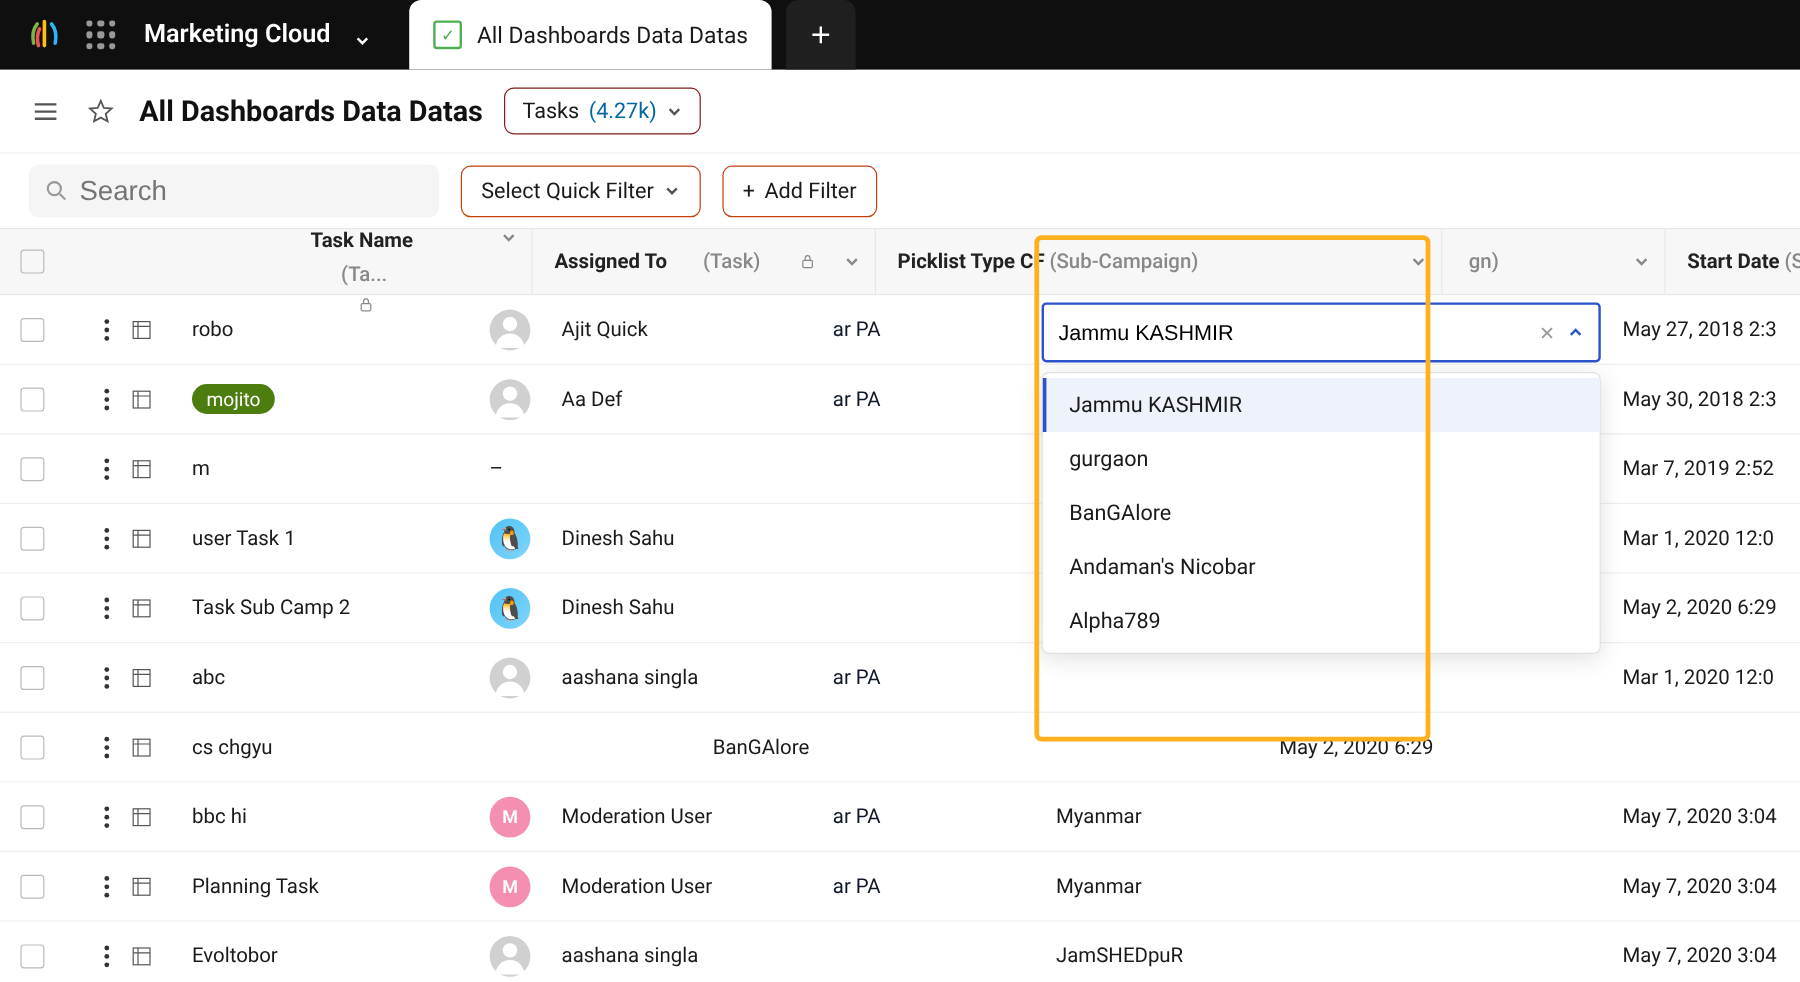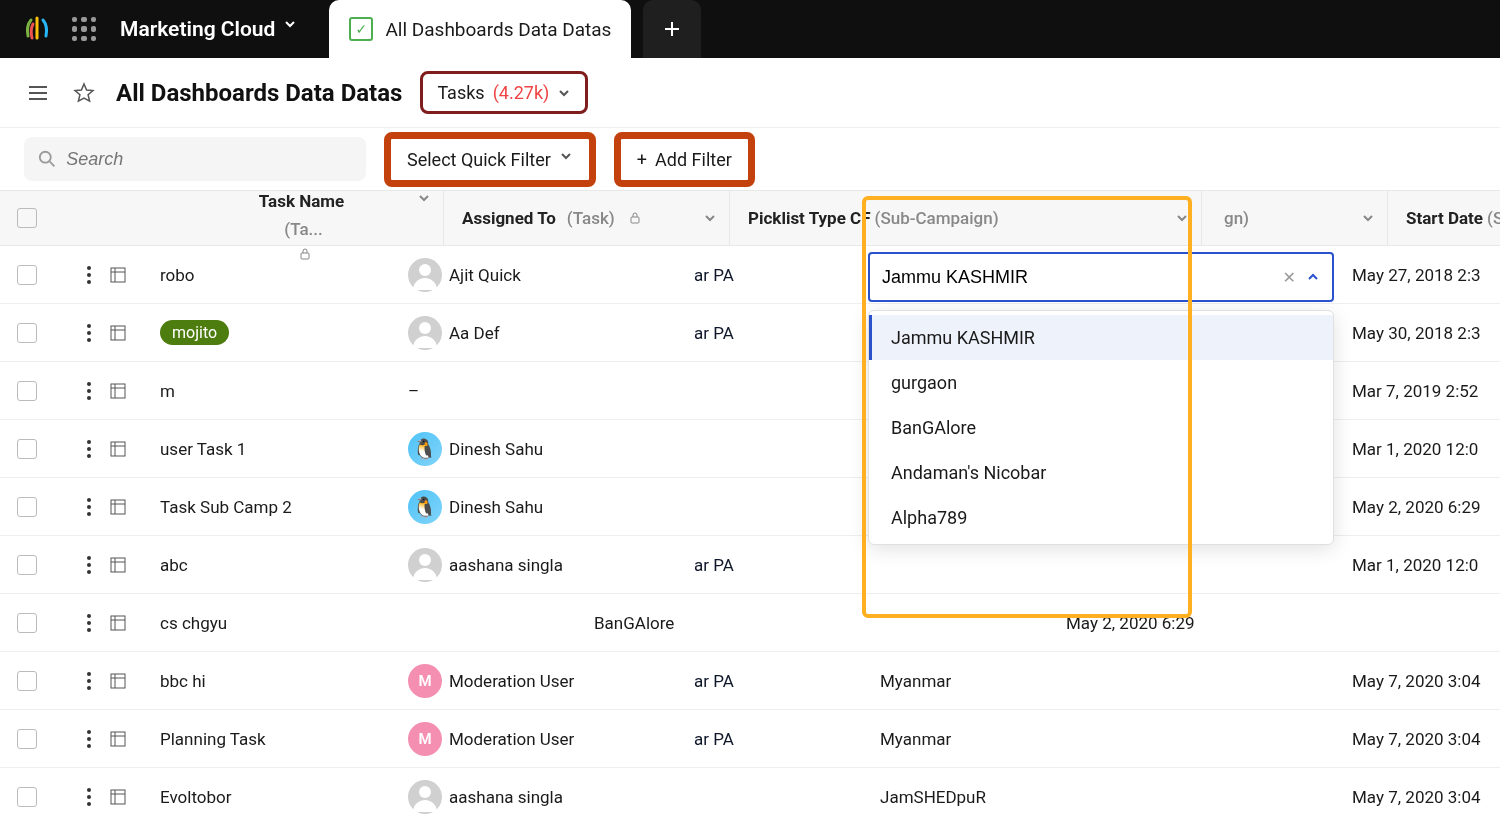--- a/index.html
+++ b/index.html
@@ -3,46 +3,46 @@
 <meta charset="utf-8">
 <style>
 * { margin: 0; padding: 0; box-sizing: border-box; }
 body { font-family: -apple-system, BlinkMacSystemFont, "Segoe UI", Roboto, sans-serif; font-size: 17px; color: #1a1a1a; background: #fff; overflow: hidden; width: 1500px; height: 818px; }
 
 
 .topbar { height: 58px; background: #0f0f0f; display: flex; align-items: center; padding: 0 0 0 20px; position: relative; }
 .logo { width: 34px; height: 34px; display: flex; align-items: center; justify-content: center; margin-right: 18px; }
 .apps-grid { width: 24px; height: 24px; display: grid; grid-template-columns: repeat(3,1fr); grid-template-rows: repeat(3,1fr); gap: 4px; margin-right: 24px; cursor: pointer; }
 .apps-grid span { background: #999; border-radius: 2px; }
-.product-switch { color: #fff; font-size: 21px; font-weight: 600; display: flex; align-items: flex-start; gap: 8px; cursor: pointer; padding: 0 16px 0 0; }
+.product-switch { color: #fff; font-size: 21px; font-weight: 600; display: flex; align-items: flex-end; gap: 20px; cursor: pointer; padding: 0 16px 0 0; }
 .tab-active { background: #fff; border-radius: 10px 10px 0 0; height: 58px; display: flex; align-items: center; padding: 0 20px; margin-left: 16px; gap: 12px; }
 .tab-icon { width: 24px; height: 24px; border: 2px solid #4caf50; border-radius: 3px; display: flex; align-items: center; justify-content: center; color: #4caf50; font-size: 14px; }
 .tab-label { font-size: 19px; color: #1a1a1a; }
 .tab-add { width: 58px; height: 58px; background: #1f1f1f; display: flex; align-items: center; justify-content: center; margin-left: 12px; border-radius: 10px 10px 0 0; cursor: pointer; }
 
 
 .header-row { height: 70px; display: flex; align-items: center; padding: 0 24px; gap: 18px; border-bottom: 1px solid #f0f0f0; }
 .icon-btn { width: 28px; height: 28px; display: flex; align-items: center; justify-content: center; color: #555; cursor: pointer; }
 .page-title { font-size: 24px; font-weight: 700; color: #111; }
-.count-pill { border: 3px solid #7f1d1d; border-radius: 8px; padding: 8px 14px; font-size: 18px; display: flex; align-items: center; gap: 8px; cursor: pointer; }
-.count-pill .sub { color: #ef4444; }
+.count-pill { border: 1px solid #7f1d1d; border-radius: 8px; padding: 8px 14px; font-size: 18px; display: flex; align-items: center; gap: 8px; cursor: pointer; }
+.count-pill .sub { color: #0369a1; }
 
 
 .filter-row { height: 62px; display: flex; align-items: center; padding: 0 24px; gap: 18px; }
 .search-box { flex: 0 0 342px; height: 44px; background: #f5f5f5; border-radius: 8px; display: flex; align-items: center; padding: 0 14px; gap: 10px; color: #888; }
-.search-box input { border: none; background: transparent; font-size: 18px; outline: none; width: 100%; color: #000000; font-style: italic; }
-.filter-btn { border: 7px solid #c2410c; border-radius: 8px; padding: 10px 16px; font-size: 18px; display: flex; align-items: flex-start; gap: 8px; cursor: pointer; background: #fff; }
+.search-box input { border: none; background: transparent; font-size: 23px; outline: none; width: 100%; color: #000000; }
+.filter-btn { border: 1px solid #c2410c; border-radius: 8px; padding: 10px 16px; font-size: 18px; display: flex; align-items: center; gap: 8px; cursor: pointer; background: #fff; }
 
 
 .table-wrap { position: relative; }
 .thead { height: 56px; background: #f7f7f8; border-top: 1px solid #e8e8e8; border-bottom: 1px solid #e8e8e8; display: flex; align-items: center; }
 .col-check { width: 54px; display: flex; justify-content: center; }
 .col-actions-td { width: 106px; display:flex; gap:18px; align-items:center; justify-content:center; }
 .col-taskname { width: 230px; padding-right: 10px; display:flex; align-items:center; gap:8px; }
-.col-assigned { width: 286px; padding: 0 18px; display:flex; align-items:center; gap:7px; }
+.col-assigned { width: 286px; padding: 0 18px; display:flex; align-items:center; gap:26px; }
 .col-midcut { width: 186px; padding: 0 18px; display:flex; align-items:center; color:#0f172a; }
 .col-picklist { width: 472px; padding: 0 18px; display:flex; align-items:center; position:relative; }
 .col-start { flex: 1; padding: 0 18px; display:flex; align-items:center; white-space:nowrap; overflow:hidden; }
 
 .thead .th { font-size: 17px; font-weight: 700; color: #222; position: relative; border-right: 1px solid #e8e8e8; height: 100%; display: flex; align-items: center; }
 .thead .th.col-taskname { padding-left: 116px; width: 390px; flex-direction: column; }
 .thead .subh { color: #888; font-weight: 500; margin-left: 4px; }
 .thead .lock { color: #888; margin-left: 6px; }
 .thead .chev { position: absolute; right: 12px; color: #888; }
 

